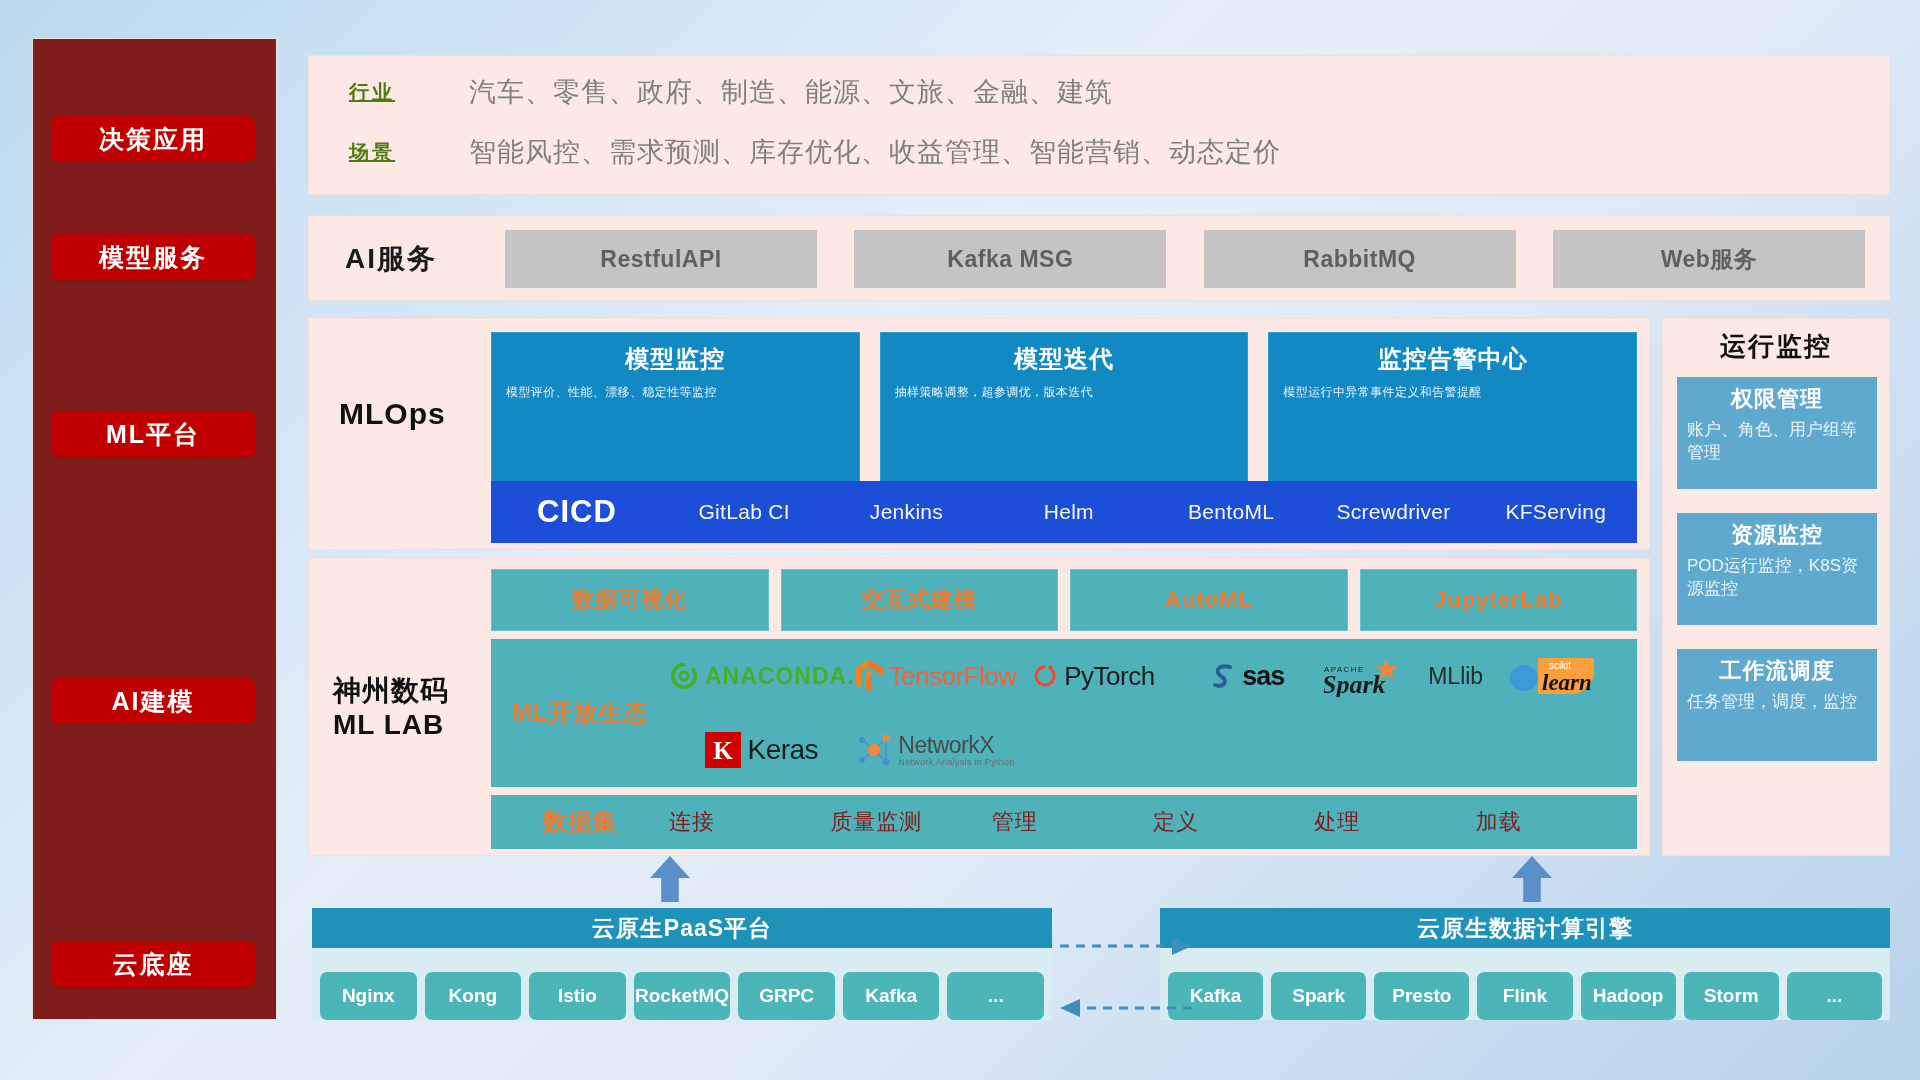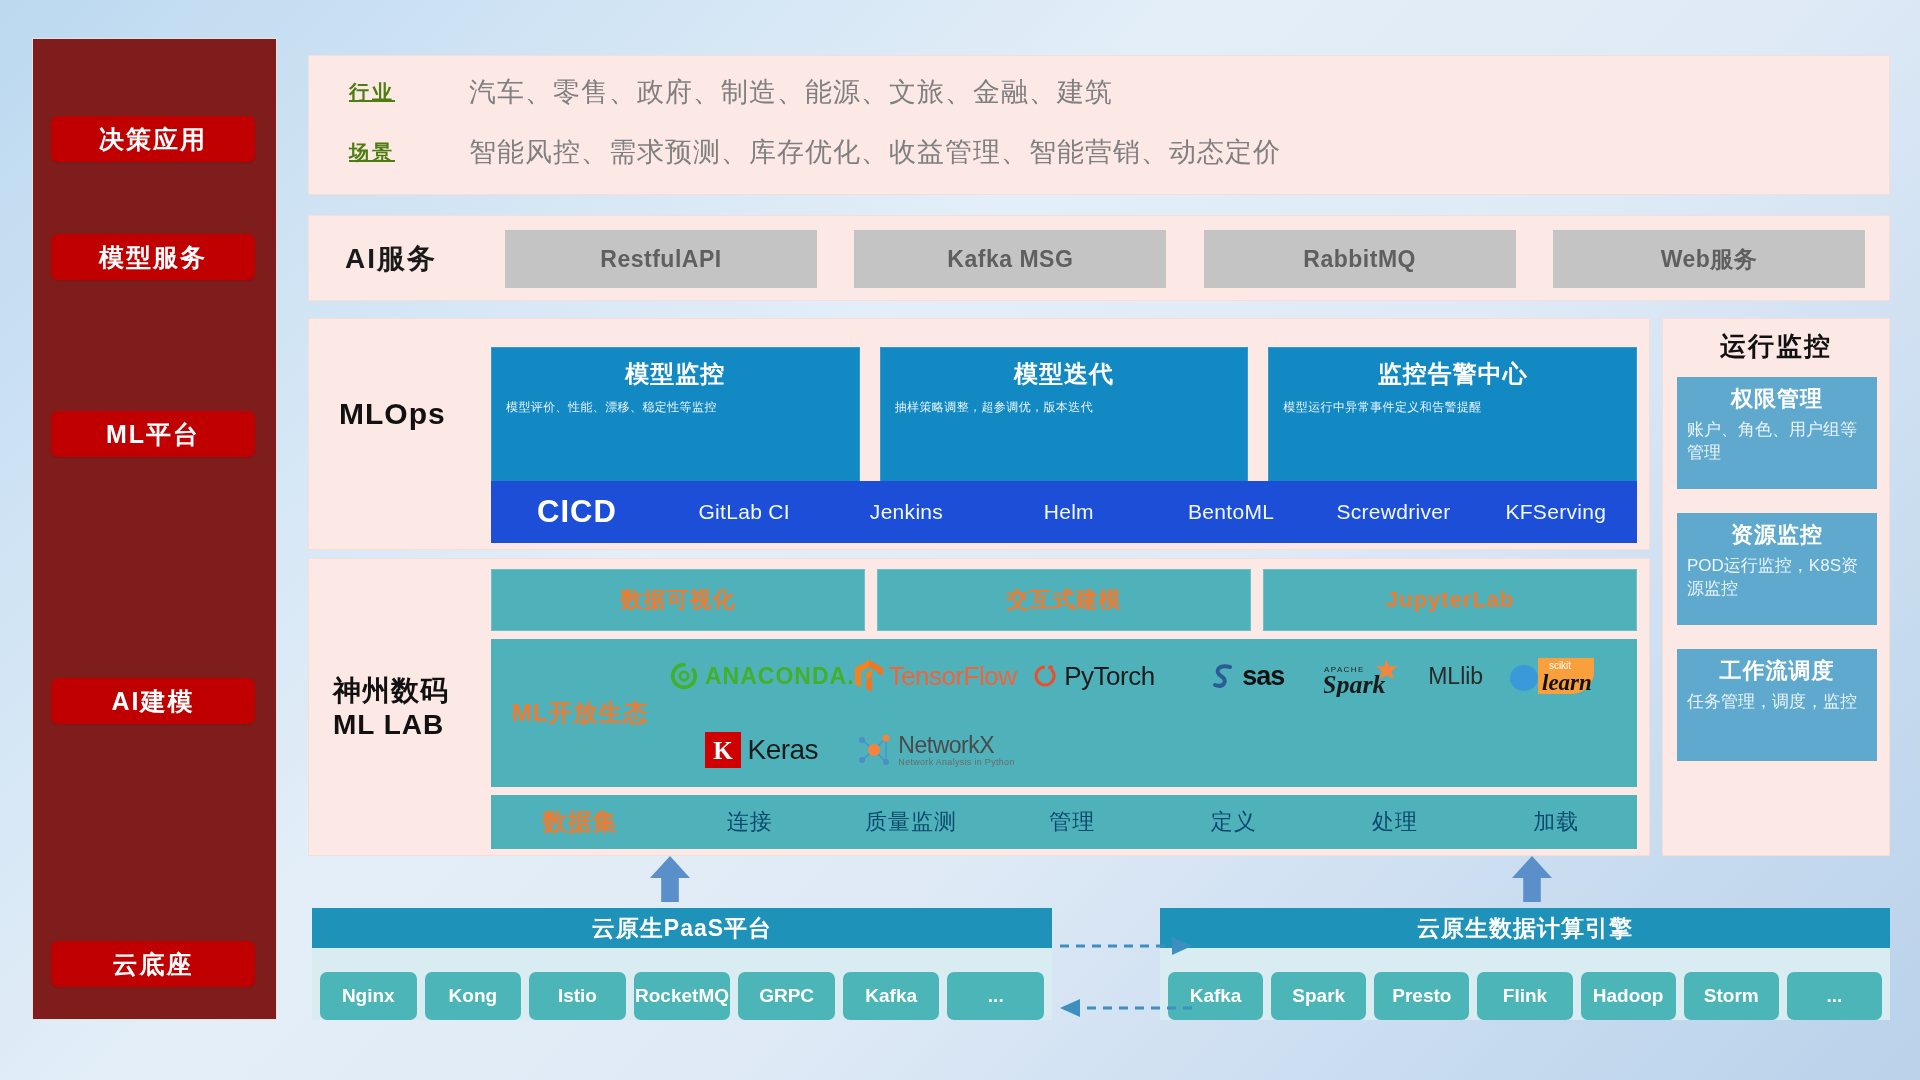--- a/index.html
+++ b/index.html
@@ -68,21 +68,21 @@
   }
 
   
   #panel-mlops { left: 308px; top: 318px; width: 1342px; height: 232px; }
   #mlops-label {
     position: absolute; left: 30px; top: 0; height: 190px;
     display: flex; align-items: center;
     font-size: 30px; font-weight: bold; color: #111; letter-spacing: 1px;
   }
   #mlops-cards {
-    position: absolute; left: 182px; top: 28px; right: 12px; height: 159px;
+    position: absolute; left: 182px; top: 13px; right: 12px; height: 159px;
     display: flex; gap: 20px;
   }
   .mlops-card {
     flex: 1; background: #1289c3; padding: 10px 14px 8px 14px;
     border: 1px solid #2f9ad0;
   }
   .mlops-card-title {
     color: #fff; font-size: 24px; font-weight: bold; text-align: center;
     letter-spacing: 1px; margin-bottom: 9px;
   }
@@ -143,22 +143,22 @@
   #lab-data {
     position: absolute; left: 182px; top: 236px; right: 12px; height: 54px;
     background: #4fb2bb;
     display: flex; align-items: center;
   }
   #lab-data-title {
     flex: none; width: 178px; text-align: center;
     color: #f07a2e; font-size: 24px; font-weight: bold; letter-spacing: 1px;
   }
   .lab-data-item {
-    flex: 1; text-align: center;
-    color: #0c4a6e; font-size: 22px; letter-spacing: 1px;
+    flex: 1; 
+    color: #7f1d1d; font-size: 22px; letter-spacing: 1px;
   }
 
   
   #panel-ops { left: 1662px; top: 318px; width: 228px; height: 538px; }
   #ops-title {
     position: absolute; left: 0; top: 10px; width: 100%;
     text-align: center; font-size: 26px; font-weight: bold; color: #111;
     letter-spacing: 2px;
   }
   .ops-card {
@@ -260,20 +260,21 @@
 
 <div id="panel-lab" class="pink-panel">
   <div id="lab-label">
     <span>神州数码</span>
     <span>ML LAB</span>
   </div>
 
   <div id="lab-tools">
     <div class="lab-tool">数据可视化</div>
     <div class="lab-tool">交互式建模</div>
+    <div class="lab-tool">AutoML</div>
     <div class="lab-tool">JupyterLab</div>
   </div>
 
   <div id="lab-eco">
     <div id="lab-eco-title">ML开放生态</div>
     <div id="logo-grid">
 
       <div class="logo-cell">
         <svg width="30" height="30" viewBox="0 0 32 32">
           <path d="M16 4a12 12 0 1 0 10 5.4" fill="none" stroke="#43b02a" stroke-width="4" stroke-linecap="round"></path>

